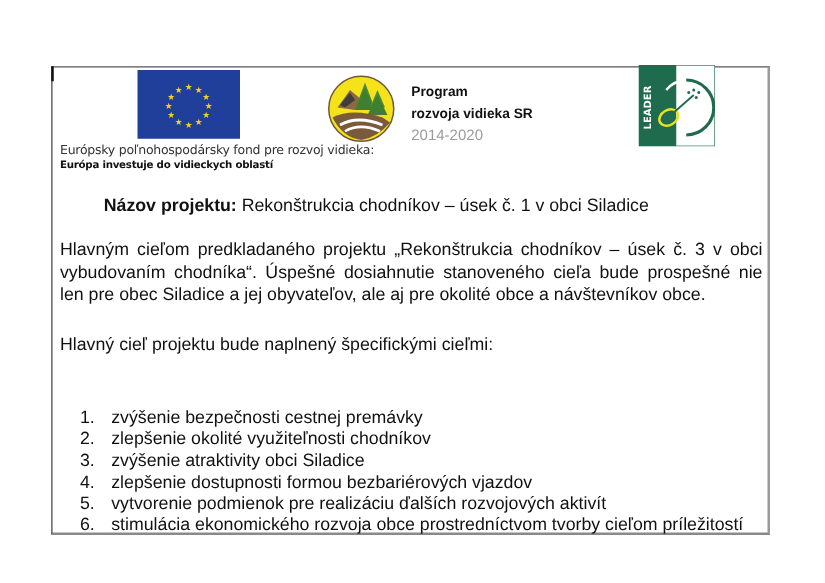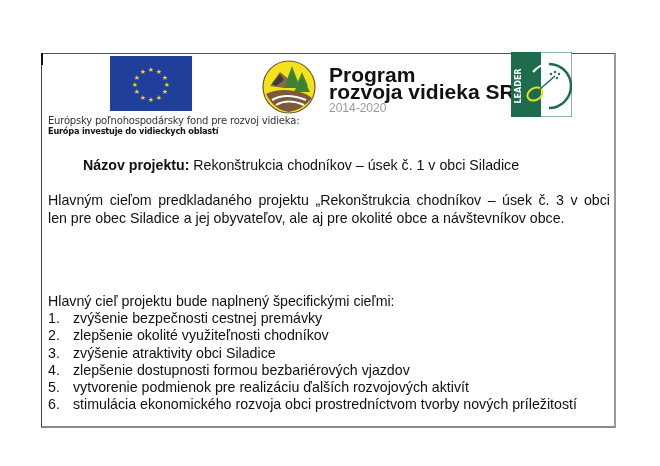--- a/index.html
+++ b/index.html
@@ -11,31 +11,31 @@
     position: absolute; left: 41px; top: 53px; width: 575px; height: 375px;
     border-top: 1px solid #555; border-left: 1px solid #444;
     border-right: 2px solid #9a9a9a; border-bottom: 2px solid #8a8a8a;
     box-sizing: border-box;
   }
   .frame-corner-mark { position: absolute; left: 41px; top: 53px; width: 2px; height: 12px; background: #111; }
   .eu-flag { position: absolute; left: 110px; top: 56px; width: 82px; height: 55px; background: #1f3f9a; }
   .eu-caption1 { position: absolute; left: 48px; top: 115px; width: 210px; text-align: center; font-size: 10px; color: #333; font-family: "DejaVu Sans", sans-serif; letter-spacing: -0.2px; white-space: nowrap; }
   .eu-caption2 { position: absolute; left: 48px; top: 126px; width: 210px; font-size: 8.2px; color: #111; font-weight: bold; font-family: "DejaVu Sans", sans-serif; letter-spacing: -0.2px; white-space: nowrap; }
   .prv-logo { position: absolute; left: 262px; top: 60px; width: 54px; height: 54px; }
-  .prv-title { position: absolute; left: 329px; top: 66px; font-size: 21px; font-weight: bold; color: #111; line-height: 17px; white-space: nowrap; }
+  .prv-title { position: absolute; left: 329px; top: 66px; font-size: 11px; font-weight: bold; color: #111; line-height: 17px; white-space: nowrap; }
   .prv-years { position: absolute; left: 329px; top: 101px; font-size: 12px; color: #9a9a9a; line-height: 15px; }
   .leader-logo { position: absolute; left: 511px; top: 52px; width: 61px; height: 65px; }
   .text { position: absolute; left: 48px; font-size: 14.2px; line-height: 18px; color: #111; white-space: nowrap; }
   .title-line { top: 156px; }
   .title-line b { font-weight: bold; margin-left: 35px; }
   .para { top: 191px; width: 562px; white-space: normal; text-align: justify; }
   .para span.line { display: block; text-align-last: justify; }
   .para span.line.last { text-align-last: left; }
-  .goals-intro { top: 292px; }
-  .goals { position: absolute; left: 48px; top: 310px; margin: 0; padding: 0; list-style: none; font-size: 14.2px; color: #111; }
+  .goals-intro { top: 267px; }
+  .goals { position: absolute; left: 48px; top: 310px; margin: 16px; padding: 0; list-style: none; font-size: 14.2px; color: #111; }
   .goals li { height: 17.3px; line-height: 17.3px; white-space: nowrap; }
   .goals .num { display: inline-block; width: 25px; }
 </style>
 </head>
 <body>
 
 <div class="frame"></div>
 <div class="frame-corner-mark"></div>
 
 <div class="eu-flag">
@@ -92,25 +92,26 @@
     <circle cx="48" cy="22" r="1.2" fill="#1f6b4e"></circle>
     <circle cx="40" cy="22" r="1.2" fill="#1f6b4e"></circle>
     <circle cx="46" cy="26" r="1.2" fill="#1f6b4e"></circle>
   </svg>
 </div>
 
 <div class="text title-line"><b>Názov projektu:</b><span> Rekonštrukcia chodníkov – úsek č. 1 v obci Siladice</span></div>
 
 <div class="text para">
   <span class="line">Hlavným cieľom predkladaného projektu „Rekonštrukcia chodníkov – úsek č. 3 v obci</span>
+  <span class="line">vybudovaním chodníka“. Úspešné dosiahnutie stanoveného cieľa bude prospešné nie</span>
   <span class="line last">len pre obec Siladice a jej obyvateľov, ale aj pre okolité obce a návštevníkov obce.</span>
 </div>
 
 <div class="text goals-intro">Hlavný cieľ projektu bude naplnený špecifickými cieľmi:</div>
 
 <ol class="goals">
   <li><span class="num">1.</span><span>zvýšenie bezpečnosti cestnej premávky</span></li>
   <li><span class="num">2.</span><span>zlepšenie okolité využiteľnosti chodníkov</span></li>
   <li><span class="num">3.</span><span>zvýšenie atraktivity obci Siladice</span></li>
   <li><span class="num">4.</span><span>zlepšenie dostupnosti formou bezbariérových vjazdov</span></li>
   <li><span class="num">5.</span><span>vytvorenie podmienok pre realizáciu ďalších rozvojových aktivít</span></li>
-  <li><span class="num">6.</span><span>stimulácia ekonomického rozvoja obci prostredníctvom tvorby nových príležitostí</span></li>
+  <li><span class="num">6.</span><span>stimulácia ekonomického rozvoja obce prostredníctvom tvorby cieľom príležitostí</span></li>
 </ol>
 
 </body></html>

